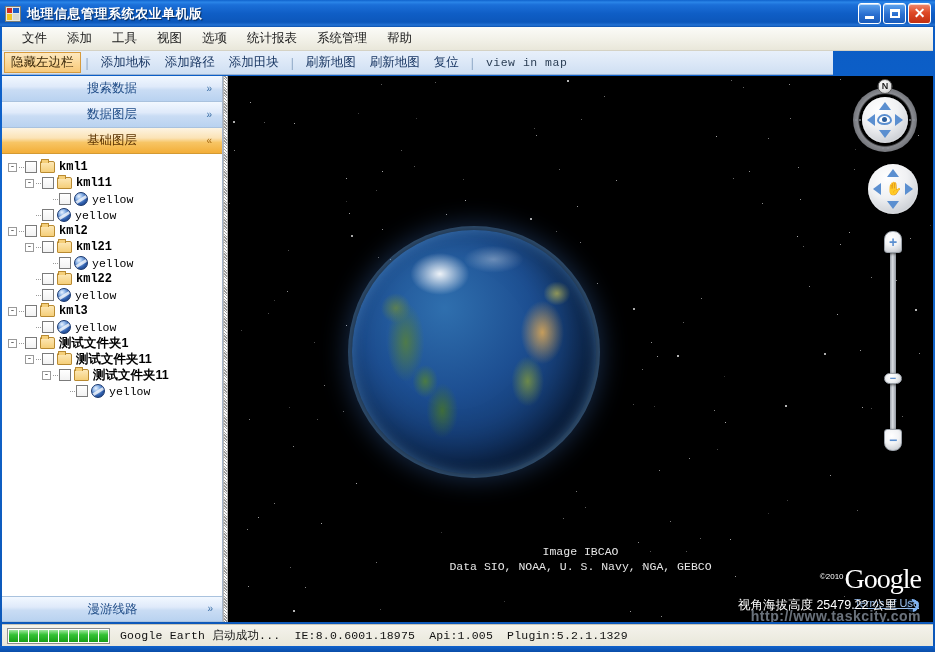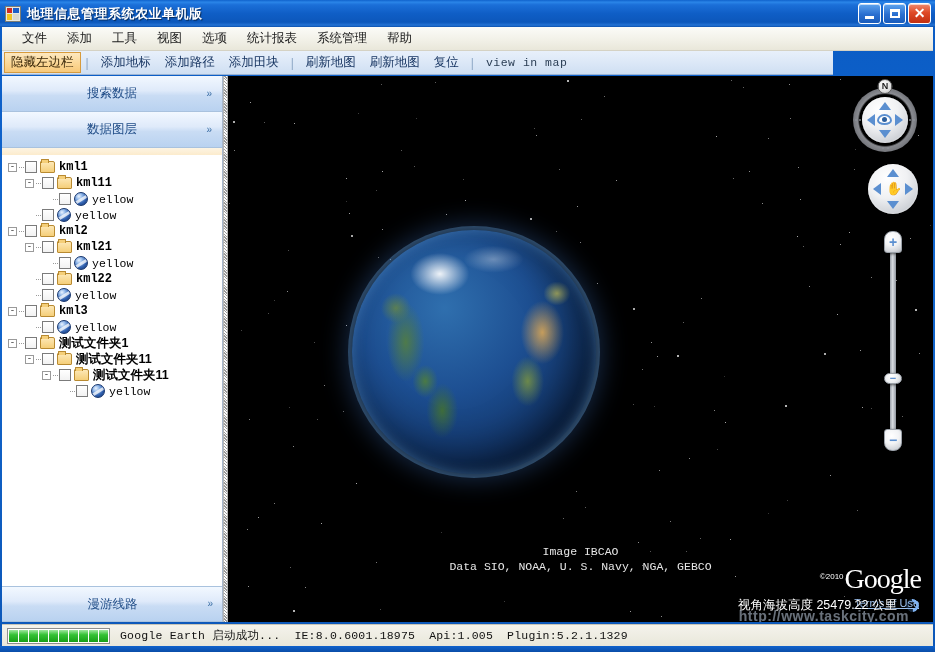--- a/index.html
+++ b/index.html
@@ -91,21 +91,21 @@
     letter-spacing: .5px;
   }
 
   
   #leftpanel {
     position: absolute; left: 2px; top: 76px; width: 221px; height: 546px;
     background: #ffffff; border-right: 1px solid #a8b8cc;
     overflow: hidden;
   }
   .acc-header {
-    height: 36px; width: 100%;
+    height: 26px; width: 100%;
     display: flex; align-items: center; justify-content: center;
     position: relative;
     font-size: 12.5px; color: #1e4b86;
     border-bottom: 1px solid #a9c2de;
     background: linear-gradient(to bottom, #f2f8ff 0%, #dfeafa 42%, #c9dcf4 56%, #b9d2f0 100%);
   }
   .acc-header.active {
     color: #5a3200;
     background: linear-gradient(to bottom, #fdf4e3 0%, #fbe3b6 40%, #f7c565 58%, #f3ae38 100%);
     border-bottom: 1px solid #d49a33;
@@ -230,21 +230,21 @@
     font-family: "Liberation Sans", sans-serif;
     text-shadow: 0 1px 2px #000;
   }
   #elevation {
     position: absolute; right: 36px; bottom: 8px;
     color: #ffffff; font-size: 12.5px;
     font-family: "Liberation Sans", sans-serif;
     text-shadow: 0 1px 2px #000; white-space: nowrap;
   }
   #watermark {
-    position: absolute; right: 24px; bottom: -2px;
+    position: absolute; right: 12px; bottom: -2px;
     color: rgba(210,225,245,.50); font-size: 14px; font-weight: bold;
     font-family: "Liberation Sans", sans-serif; white-space: nowrap;
     letter-spacing: .5px;
   }
   #spinner {
     position: absolute; right: 14px; bottom: 10px;
     width: 13px; height: 13px; border-radius: 50%;
     border: 3px solid rgba(90,150,225,.25);
     border-top-color: #7fb2f0; border-right-color: #7fb2f0;
     transform: rotate(40deg);

